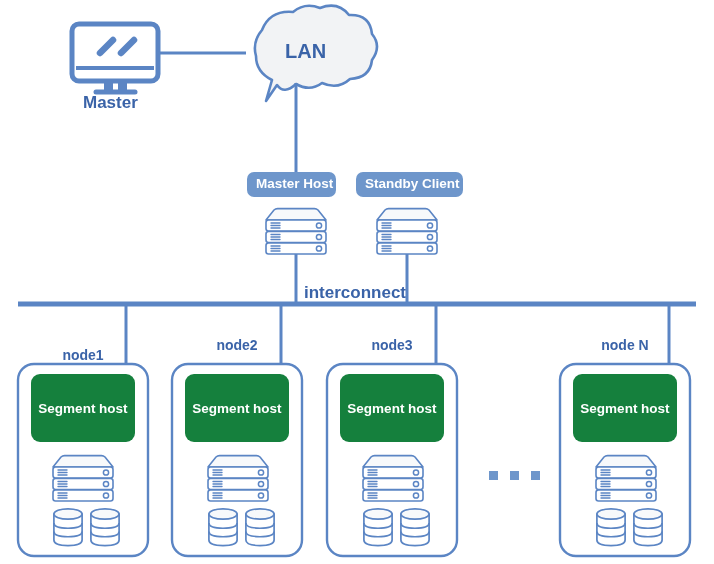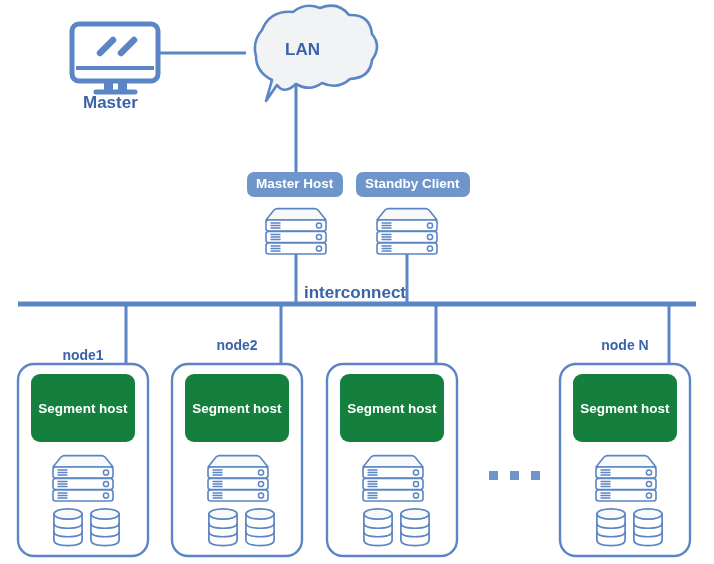--- a/index.html
+++ b/index.html
@@ -31,42 +31,42 @@
     font-weight: bold;
     white-space: nowrap;
     user-select: none;
   }
   .lbl-client {
     font-size: 17px;
     left: 83px;
     top: 93px;
   }
   .lbl-lan {
-    font-size: 17px;
+    font-size: 20px;
     left: 285px;
     top: 40px;
   }
   .lbl-interconnect {
     font-size: 17px;
     left: 304px;
     top: 283px;
   }
   .lbl-node {
     font-size: 14px;
     top: 337px;
     text-align: center;
   }
   .badge {
     position: absolute;
     background: #6e96cb;
     color: #ffffff;
     font-size: 13.5px;
     font-weight: bold;
     border-radius: 7px;
-    padding: 5px 10px 6px 9px;
+    padding: 5px 3px 6px 9px;
     white-space: nowrap;
     line-height: 1;
     user-select: none;
   }
   .badge-master  { left: 247px; top: 172px; }
   .badge-standby { left: 356px; top: 172px; }
   .seg-host {
     position: absolute;
     background: #15803d;
     color: #ffffff;
@@ -221,20 +221,21 @@
   <div class="lbl lbl-lan">LAN</div>
 
   <div class="badge badge-master">Master Host</div>
 
   <div class="badge badge-standby">Standby Client</div>
 
   <div class="lbl lbl-interconnect">interconnect</div>
 
   <div class="lbl lbl-node" style="left:18px;  width:130px;margin-top:10px;">node1</div>
   <div class="lbl lbl-node" style="left:172px; width:130px;">node2</div>
+  <div class="lbl lbl-node" style="left:327px; width:130px;">node3</div>
   <div class="lbl lbl-node" style="left:560px; width:130px;">node N</div>
 
   <div class="seg-host" style="left:31px;  top:374px; width:104px; height:68px;">Segment host</div>
   <div class="seg-host" style="left:185px; top:374px; width:104px; height:68px;">Segment host</div>
   <div class="seg-host" style="left:340px; top:374px; width:104px; height:68px;">Segment host</div>
   <div class="seg-host" style="left:573px; top:374px; width:104px; height:68px;">Segment host</div>
 
 </div>
 
 </body></html>

